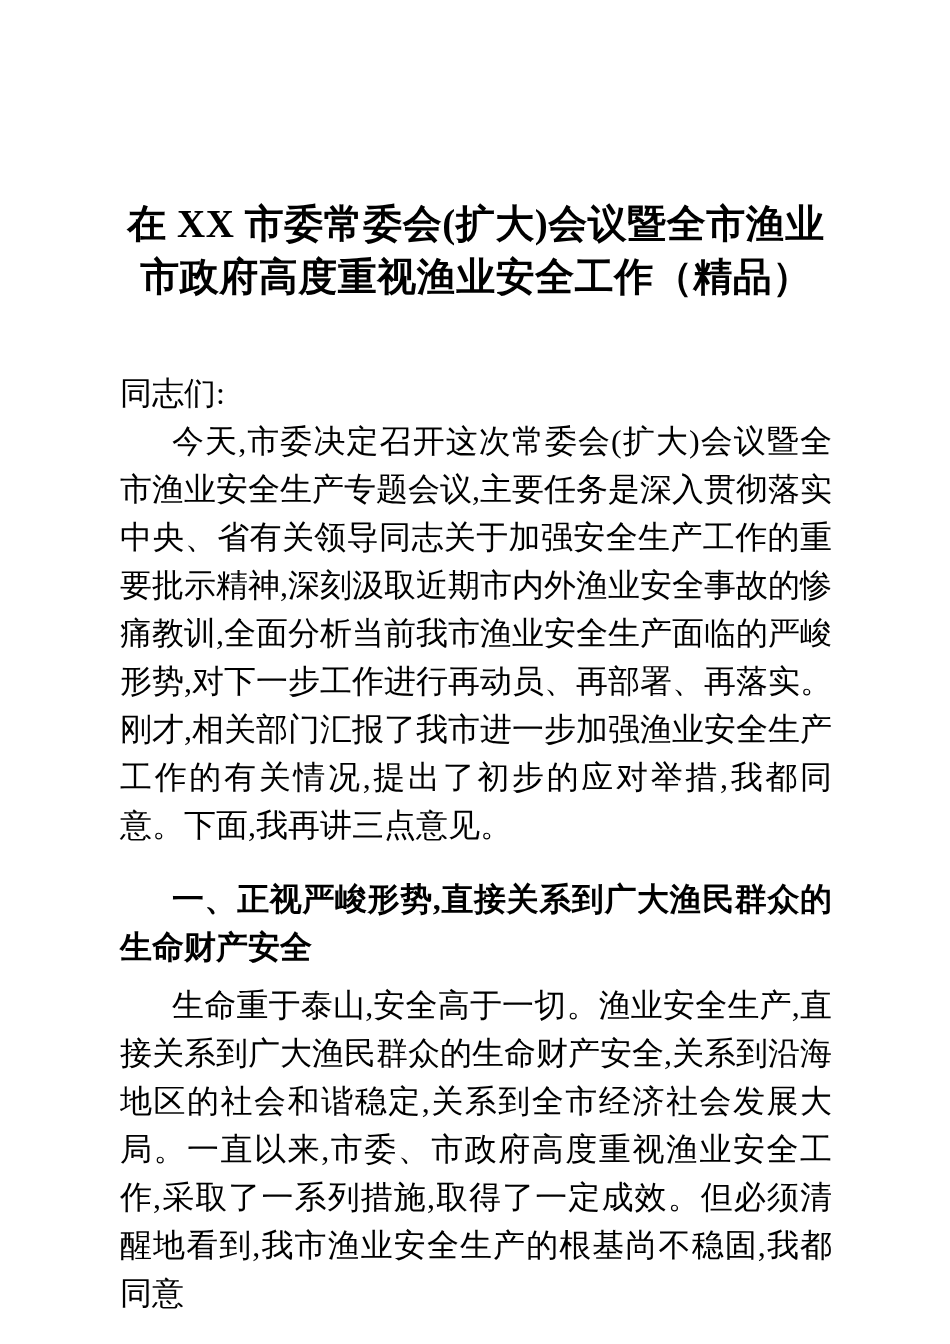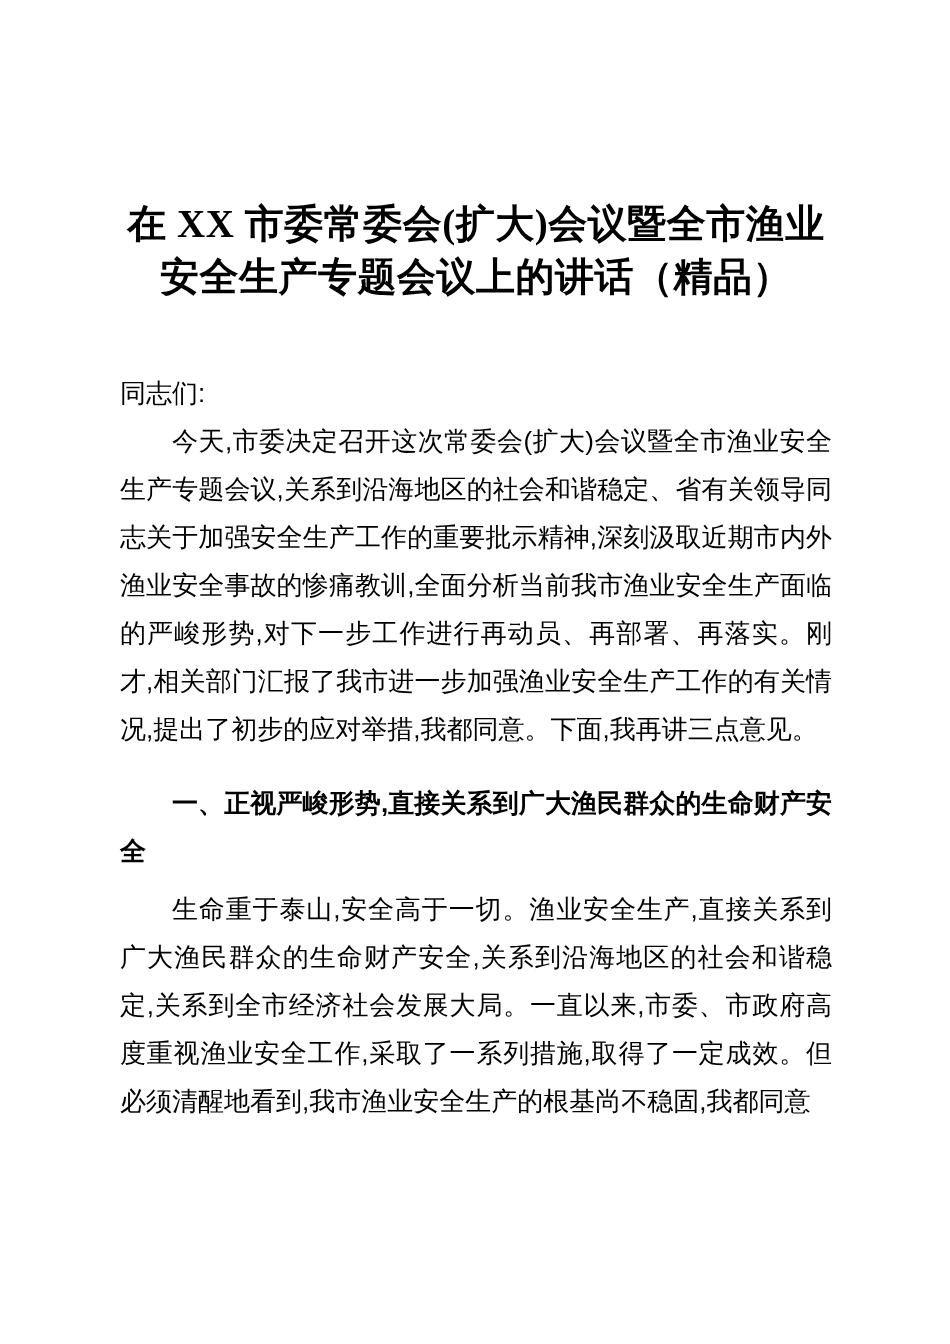--- a/index.html
+++ b/index.html
@@ -37,24 +37,25 @@
     letter-spacing: 0.5px;
   }
 
   .doc-title .title-line {
     display: block;
     white-space: nowrap;
   }
 
   .doc-body {
     margin-top: 66px;
-    font-size: 26px;
+    font-size: 32px;
     line-height: 48px;
     text-align: justify;
     text-justify: inter-character;
+    font-family: Liberation Serif, serif;
   }
 
   .doc-body p {
     margin: 0;
   }
 
   .salutation {
     text-indent: 0;
   }
 
@@ -69,27 +70,27 @@
   }
 </style>
 </head>
 <body>
 
 <div class="page">
   <div class="content">
 
     <h1 class="doc-title">
       <span class="title-line">在 XX 市委常委会(扩大)会议暨全市渔业</span>
-      <span class="title-line">安全生产专题会议上的讲话（精品）</span>
+      <span class="title-line">市政府高度重视渔业安全工作（精品）</span>
     </h1>
 
     <div class="doc-body">
       <p class="salutation">同志们:</p>
 
-      <p class="para">今天,市委决定召开这次常委会(扩大)会议暨全市渔业安全生产专题会议,关系到沿海地区的社会和谐稳定、省有关领导同志关于加强安全生产工作的重要批示精神,深刻汲取近期市内外渔业安全事故的惨痛教训,全面分析当前我市渔业安全生产面临的严峻形势,对下一步工作进行再动员、再部署、再落实。刚才,相关部门汇报了我市进一步加强渔业安全生产工作的有关情况,提出了初步的应对举措,我都同意。下面,我再讲三点意见。</p>
+      <p class="para">今天,市委决定召开这次常委会(扩大)会议暨全市渔业安全生产专题会议,主要任务是深入贯彻落实中央、省有关领导同志关于加强安全生产工作的重要批示精神,深刻汲取近期市内外渔业安全事故的惨痛教训,全面分析当前我市渔业安全生产面临的严峻形势,对下一步工作进行再动员、再部署、再落实。刚才,相关部门汇报了我市进一步加强渔业安全生产工作的有关情况,提出了初步的应对举措,我都同意。下面,我再讲三点意见。</p>
 
       <p class="heading">一、正视严峻形势,直接关系到广大渔民群众的生命财产安全</p>
 
       <p class="para">生命重于泰山,安全高于一切。渔业安全生产,直接关系到广大渔民群众的生命财产安全,关系到沿海地区的社会和谐稳定,关系到全市经济社会发展大局。一直以来,市委、市政府高度重视渔业安全工作,采取了一系列措施,取得了一定成效。但必须清醒地看到,我市渔业安全生产的根基尚不稳固,我都同意</p>
     </div>
 
   </div>
 </div>
 
 </body></html>

